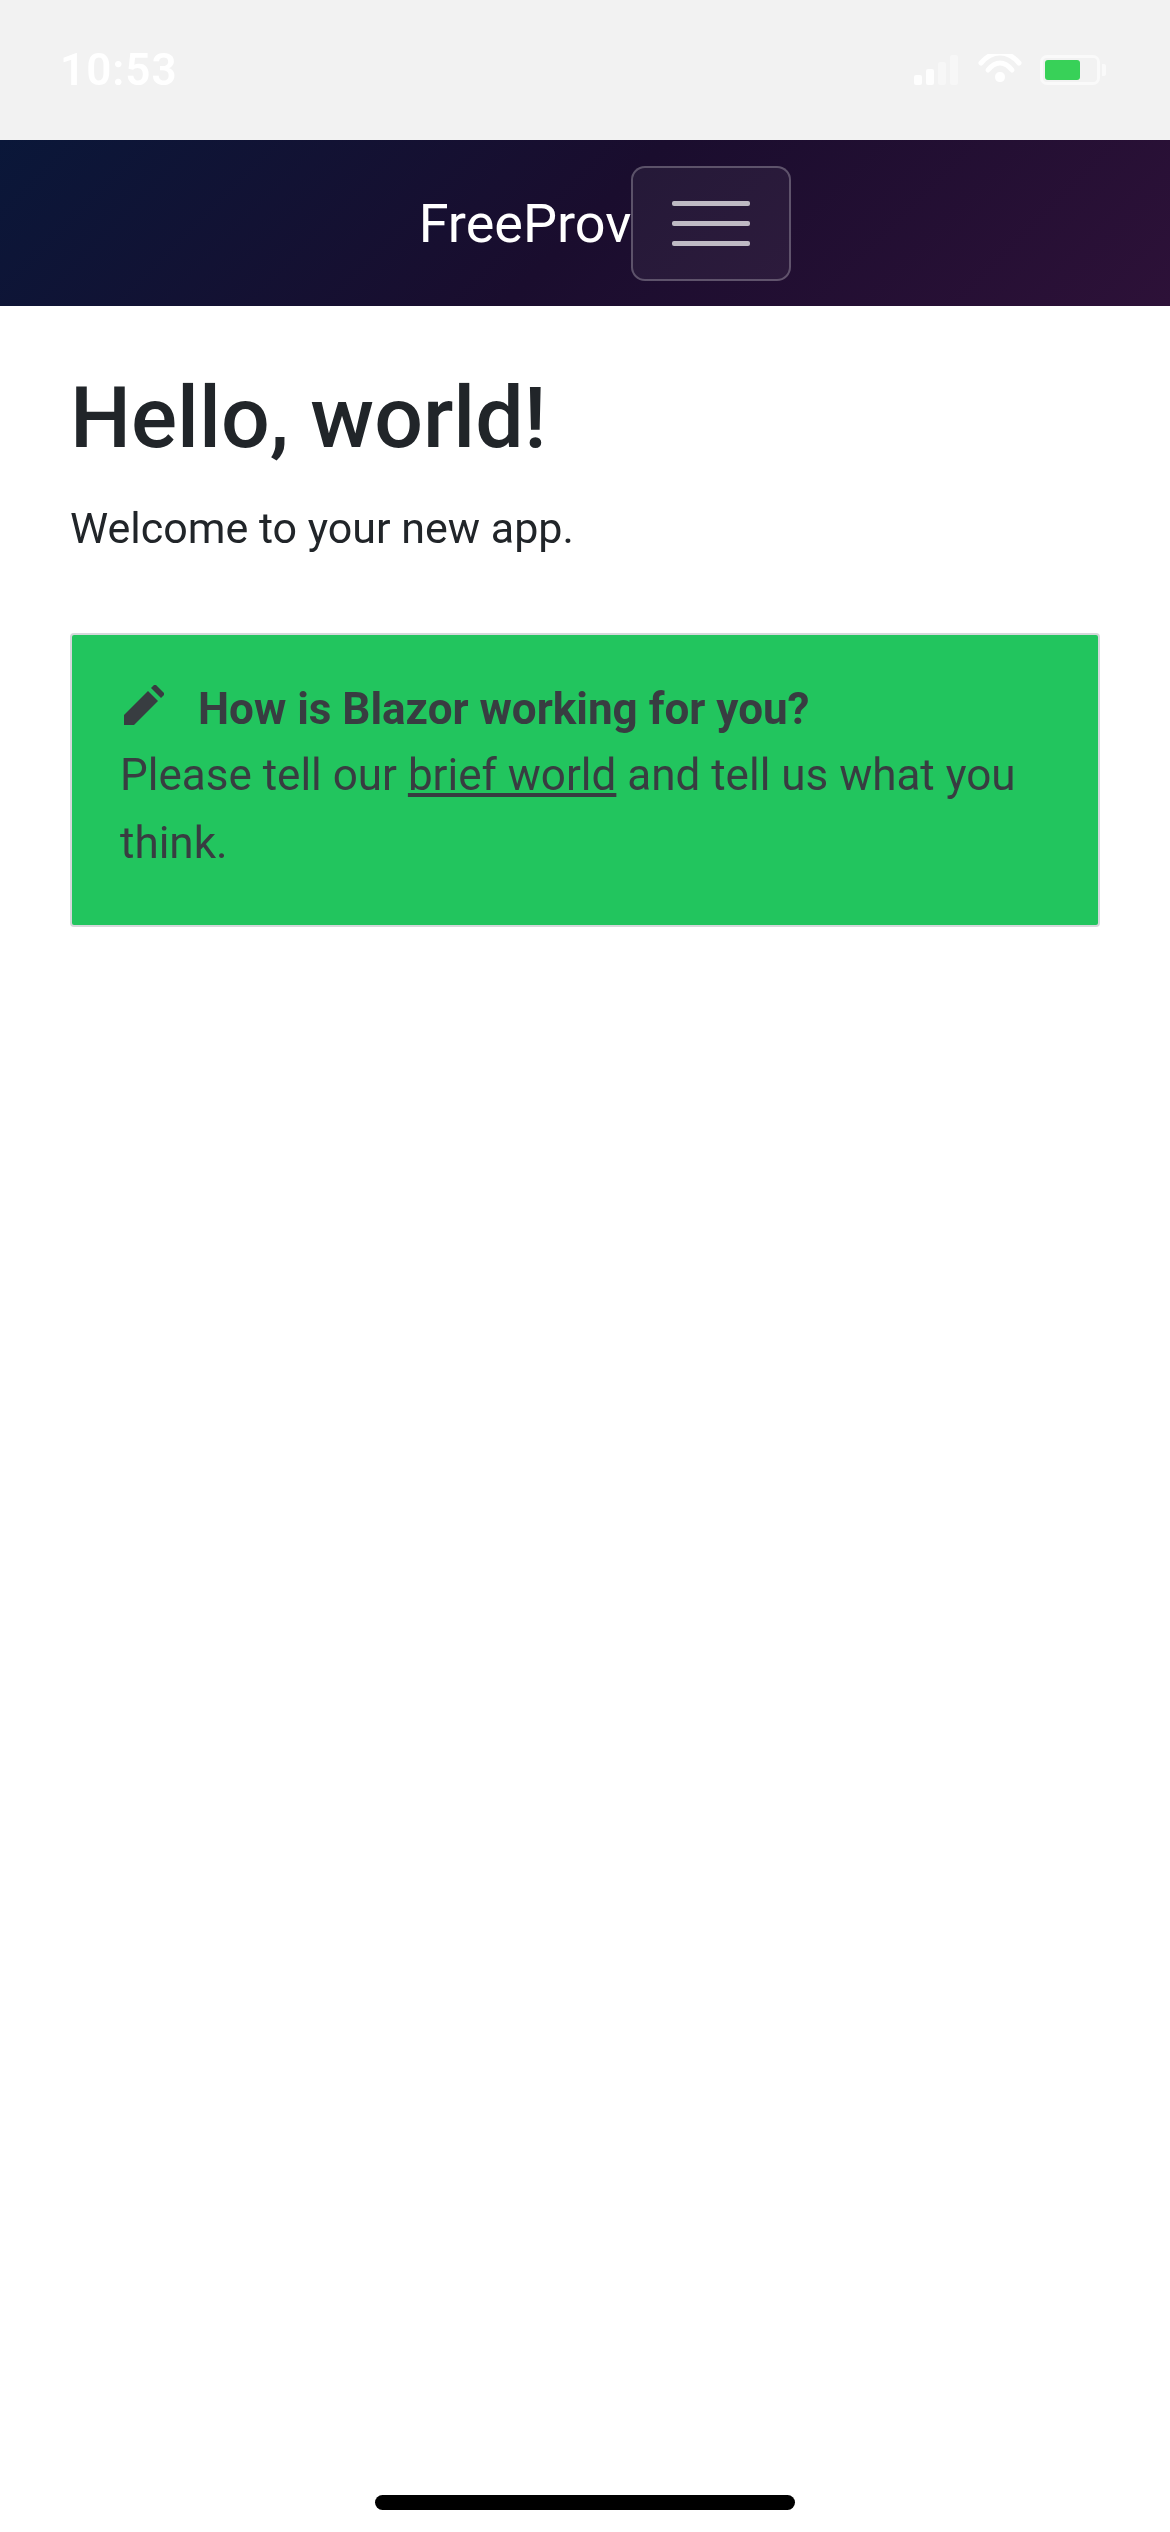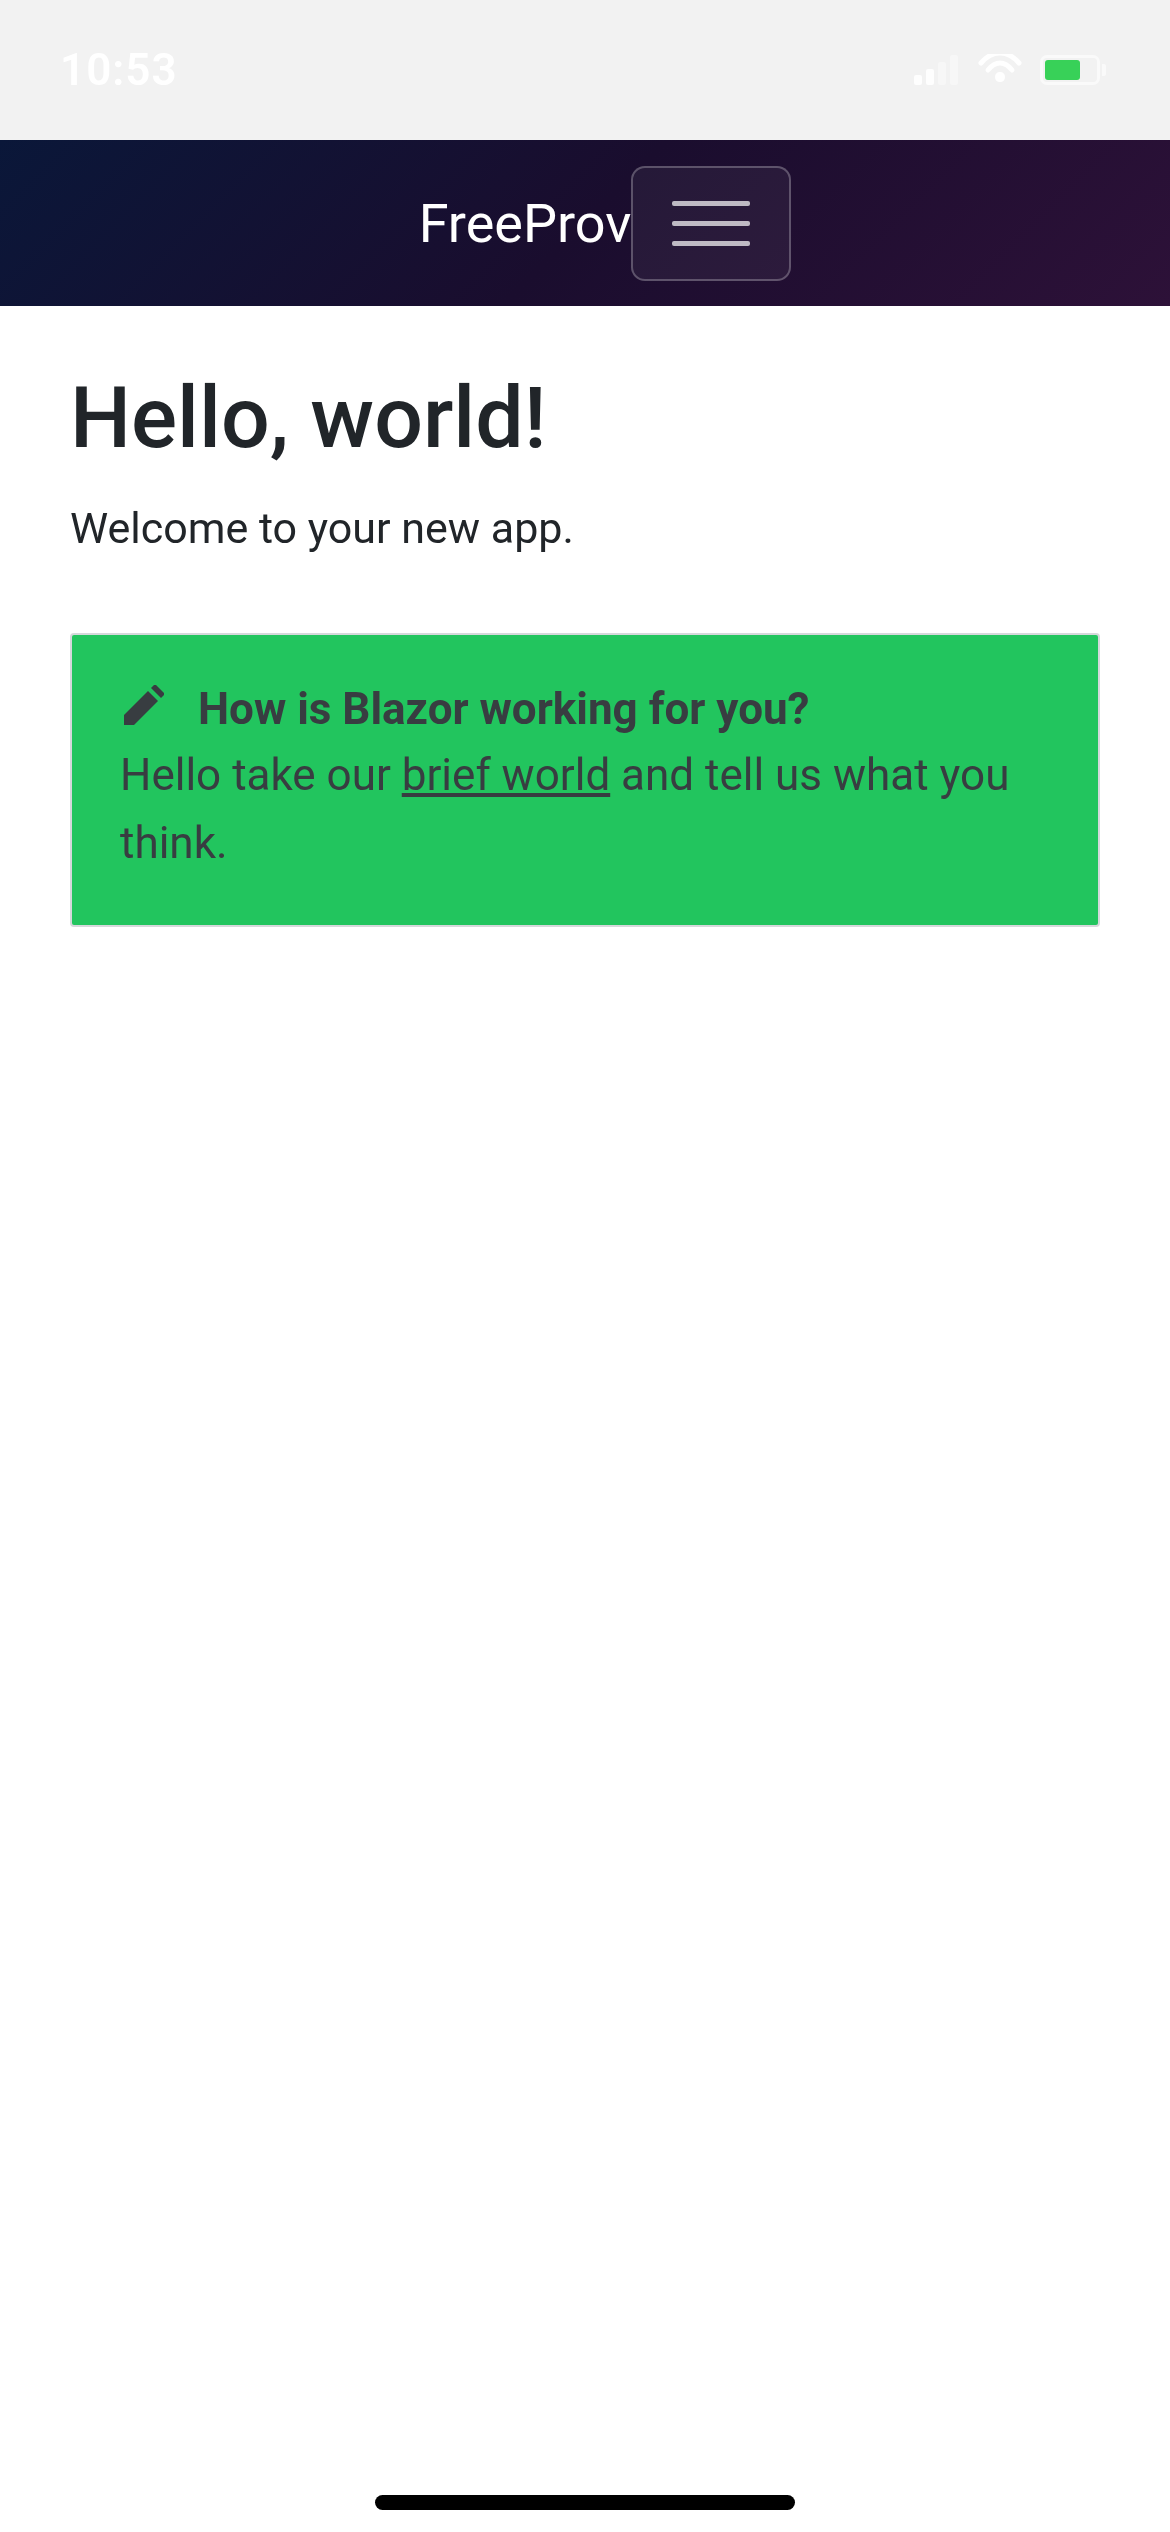--- a/index.html
+++ b/index.html
@@ -203,18 +203,18 @@
     <div class="alert-heading-row">
       <span class="pencil-icon">
         <svg width="44" height="44" viewBox="0 0 44 44">
           <path d="M4 40 L4 30 L28 6 L38 16 L14 40 Z" fill="#383d41"></path>
           <path d="M31 3 L35 -1 L45 9 L41 13 Z" fill="#383d41"></path>
         </svg>
       </span>
       <span class="alert-title">How is Blazor working for you?</span>
     </div>
     <div class="alert-body">
-      <span>Hello take our </span><a class="alert-link">brief world</a><span> and tell us what you think.</span>
+      <span>Please tell our </span><a class="alert-link">brief world</a><span> and tell us what you think.</span>
     </div>
   </div>
 </div>
 
 <div class="home-indicator"></div>
 
 </body></html>

